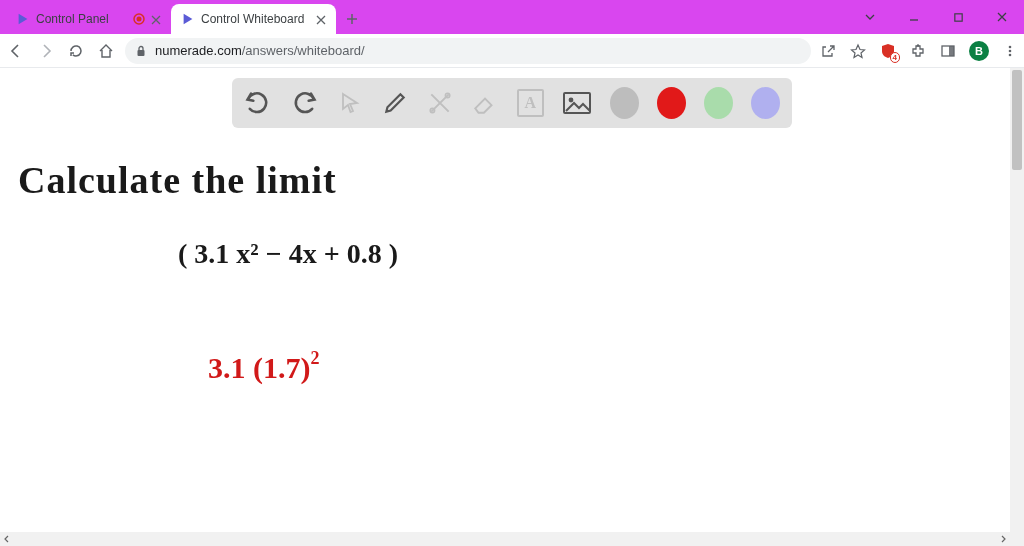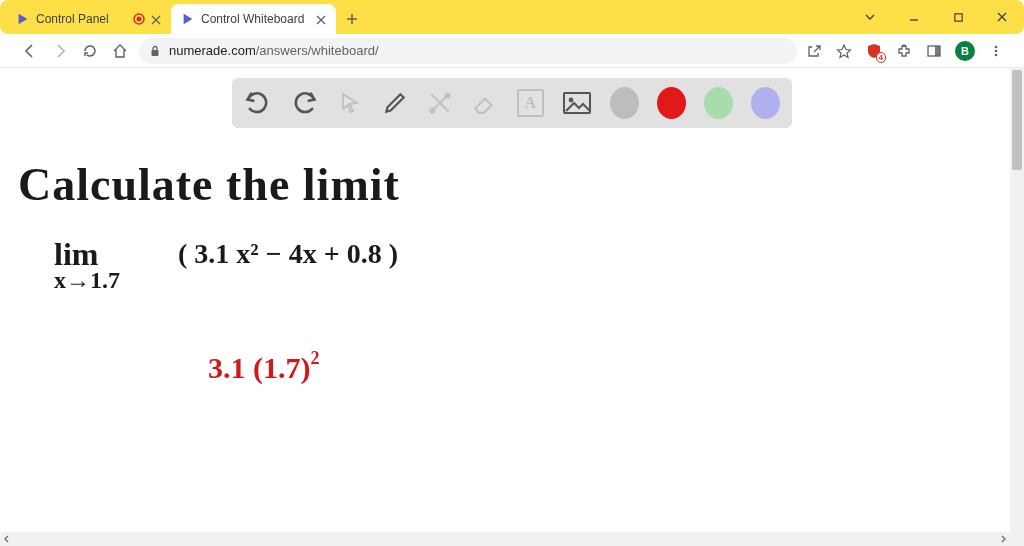--- a/index.html
+++ b/index.html
@@ -1,31 +1,31 @@
 <!DOCTYPE html>
 <html><head>
 <meta charset="utf-8">
 <style>
   * { box-sizing: border-box; margin: 0; padding: 0; }
   body { font-family: "Segoe UI", Arial, sans-serif; font-size: 12px; background: #fff; width: 1024px; height: 546px; overflow: hidden; position: relative; }
 
   
-  .tabstrip { height: 34px; background: #fde047; display: flex; align-items: flex-end; padding-left: 6px; border-radius: 8px; }
+  .tabstrip { height: 34px; background: #d946ef; display: flex; align-items: flex-end; padding-left: 6px; }
   .tab { display: flex; align-items: center; gap: 6px; height: 30px; padding: 0 10px; border-radius: 8px 8px 0 0; font-size: 12px; color: #3c4043; min-width: 165px; max-width: 180px; position: relative; }
   .tab.active { background: #fff; }
   .tab .favicon { width: 14px; height: 14px; flex: 0 0 14px; }
   .tab .title { flex: 1; white-space: nowrap; overflow: hidden; text-overflow: ellipsis; }
   .tab .rec { width: 12px; height: 12px; flex: 0 0 12px; }
   .tab .close { width: 10px; height: 10px; flex: 0 0 10px; color: #5f6368; }
   .newtab { width: 28px; height: 28px; display: flex; align-items: center; justify-content: center; color: #5f6368; margin-left: 2px; margin-bottom: 1px; }
   .winctrls { margin-left: auto; display: flex; align-items: center; gap: 0; height: 34px; }
   .winctrls .wc { width: 44px; height: 30px; display: flex; align-items: center; justify-content: center; color: #3c4043; }
 
   
-  .toolbar { height: 34px; background: #fff; display: flex; align-items: center; padding: 0 19px; gap: 8px; border-bottom: 1px solid #e8eaed; }
+  .toolbar { height: 34px; background: #fff; display: flex; align-items: center; padding: 0 5px; gap: 8px; border-bottom: 1px solid #e8eaed; }
   .navbtn { width: 22px; height: 22px; display: flex; align-items: center; justify-content: center; color: #5f6368; }
   .navbtn.disabled { color: #b0b3b8; }
   .omnibox { flex: 1; height: 26px; background: #f1f3f4; border-radius: 13px; display: flex; align-items: center; padding: 0 10px; gap: 8px; color: #202124; }
   .omnibox .lock { width: 12px; height: 12px; color: #5f6368; }
   .omnibox .url { font-size: 13px; color: #5f6368; }
   .omnibox .url .host { color: #202124; }
   .rightext { display: flex; align-items: center; gap: 12px; }
   .ext { width: 18px; height: 18px; display:flex; align-items:center; justify-content:center; color:#5f6368; position: relative; }
   .avatar { width: 20px; height: 20px; border-radius: 50%; background: #0b8043; color: #fff; display: flex; align-items: center; justify-content: center; font-size: 11px; font-weight: 600; }
 
@@ -41,21 +41,21 @@
   .wb-toolbar { position: absolute; left: 232px; top: 10px; width: 560px; height: 50px; background: #e1e1e1; border-radius: 6px; display: flex; align-items: center; padding: 0 12px; gap: 18px; }
   .wb-tool { width: 30px; height: 30px; display:flex; align-items:center; justify-content:center; color:#555; }
   .wb-tool.faded { color: #bfbfbf; }
   .wb-tool.boxed { border: 2px solid #bfbfbf; border-radius: 2px; width: 30px; height: 28px; font-size:16px; font-weight:600; font-family: Georgia, serif; }
   .wb-swatch { width: 32px; height: 32px; border-radius: 50%; }
 
   
   .handwriting { position: absolute; left: 18px; top: 90px; right: 20px; bottom: 20px; }
   .hw { font-family: "Segoe Script", "Comic Sans MS", cursive; color: #1a1a1a; font-weight: 600; }
   .hw.red { color: #d11919; text-align: right; }
-  .hw1 { position: absolute; left: 0; top: 0; font-size: 46px; letter-spacing: 1px; }
+  .hw1 { position: absolute; left: 0; top: 0; font-size: 38px; letter-spacing: 1px; }
   .hw-lim-wrap { position: absolute; left: 36px; top: 80px; }
   .hw-lim { font-size: 32px; line-height: 1; }
   .hw-sub { font-size: 24px; line-height: 1; margin-top: -2px; }
   .hw-expr { position: absolute; left: 160px; top: 80px; font-size: 28px; }
   .hw-sup { font-size: 18px; vertical-align: 14px; }
   .hw-red-wrap { position: absolute; left: 190px; top: 190px; font-size: 30px; }
 </style>
 </head>
 <body>
 
@@ -242,24 +242,20 @@
         </svg>
     </div>
     <div class="wb-swatch" style="background:#bdbdbd"></div>
     <div class="wb-swatch" style="background:#e11919"></div>
     <div class="wb-swatch" style="background:#a9dcab"></div>
     <div class="wb-swatch" style="background:#b0b0ef"></div>
   </div>
 
   <div class="handwriting">
     <div class="hw hw1">Calculate the limit</div>
-    <div class="hw-lim-wrap">
-      <div class="hw hw-lim">lim</div>
-      <div class="hw hw-sub">x→1.7</div>
-    </div>
     <div class="hw hw-expr">( 3.1 x² − 4x + 0.8 )</div>
     <div class="hw red hw-red-wrap">
       <span>3.1 (1.7)</span><span class="hw-sup">2</span>
     </div>
   </div>
 
   <div class="vscroll">
     <div class="thumb"></div>
   </div>
   <div class="hscroll">

